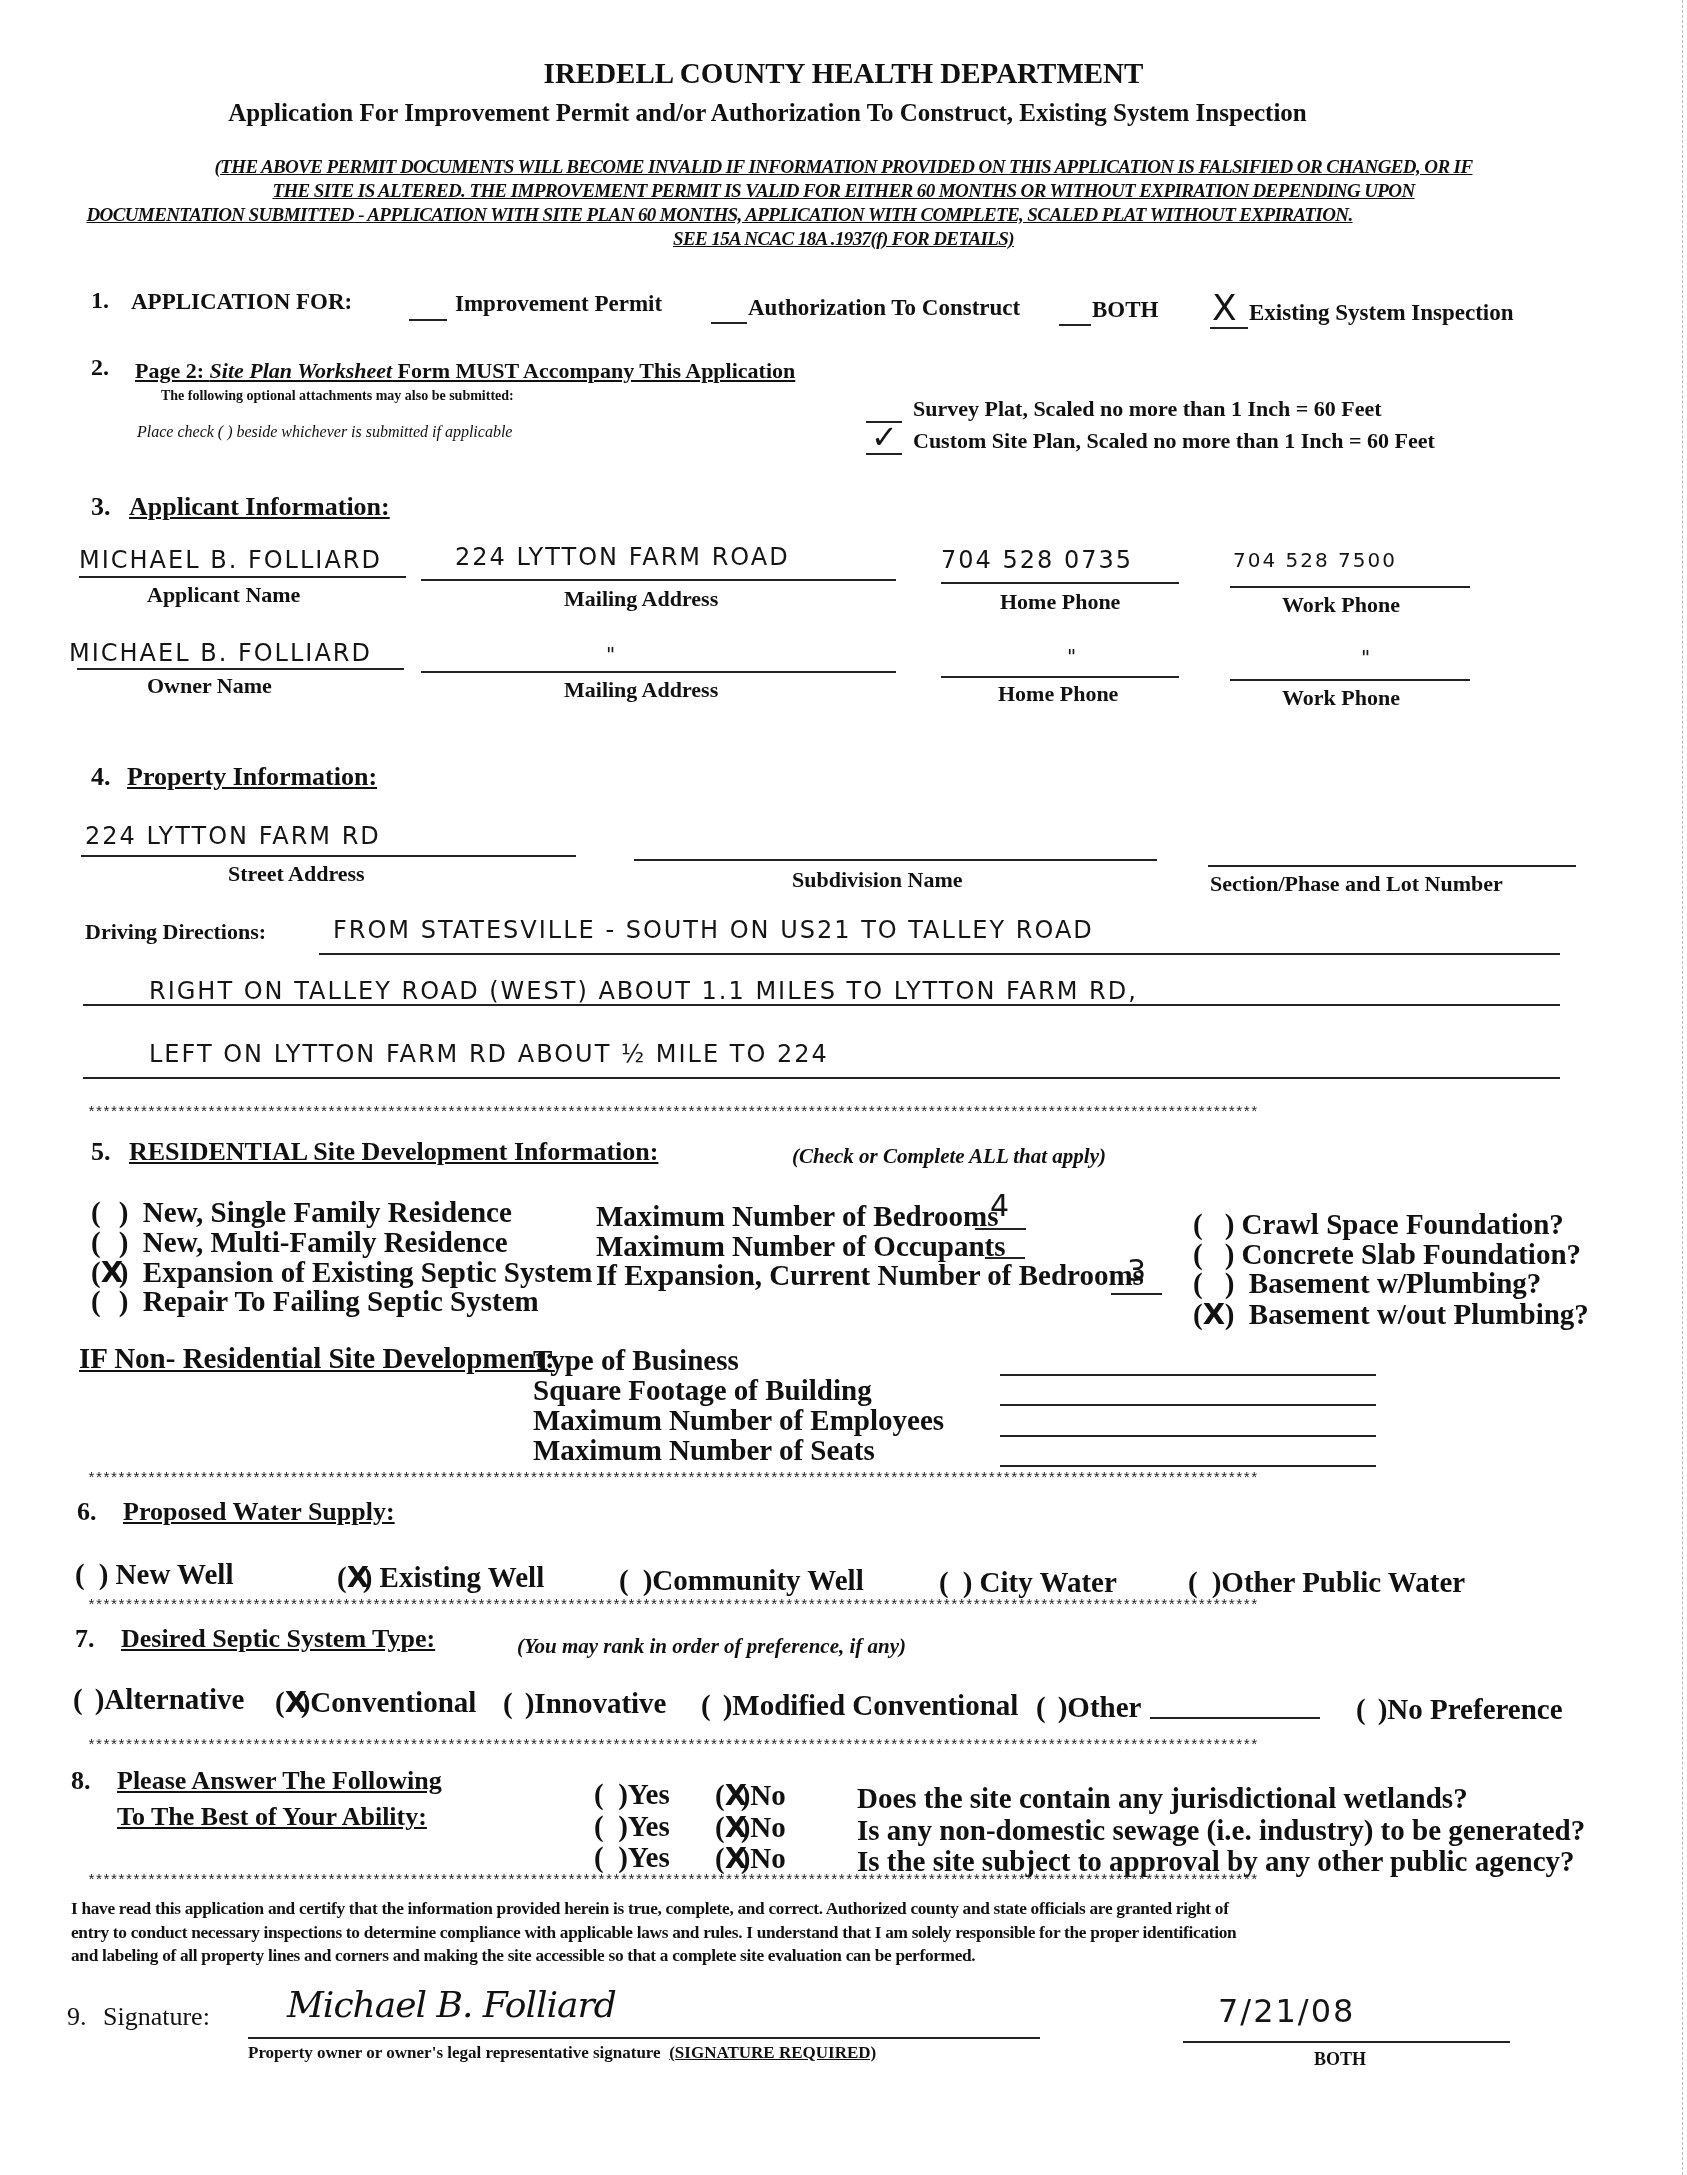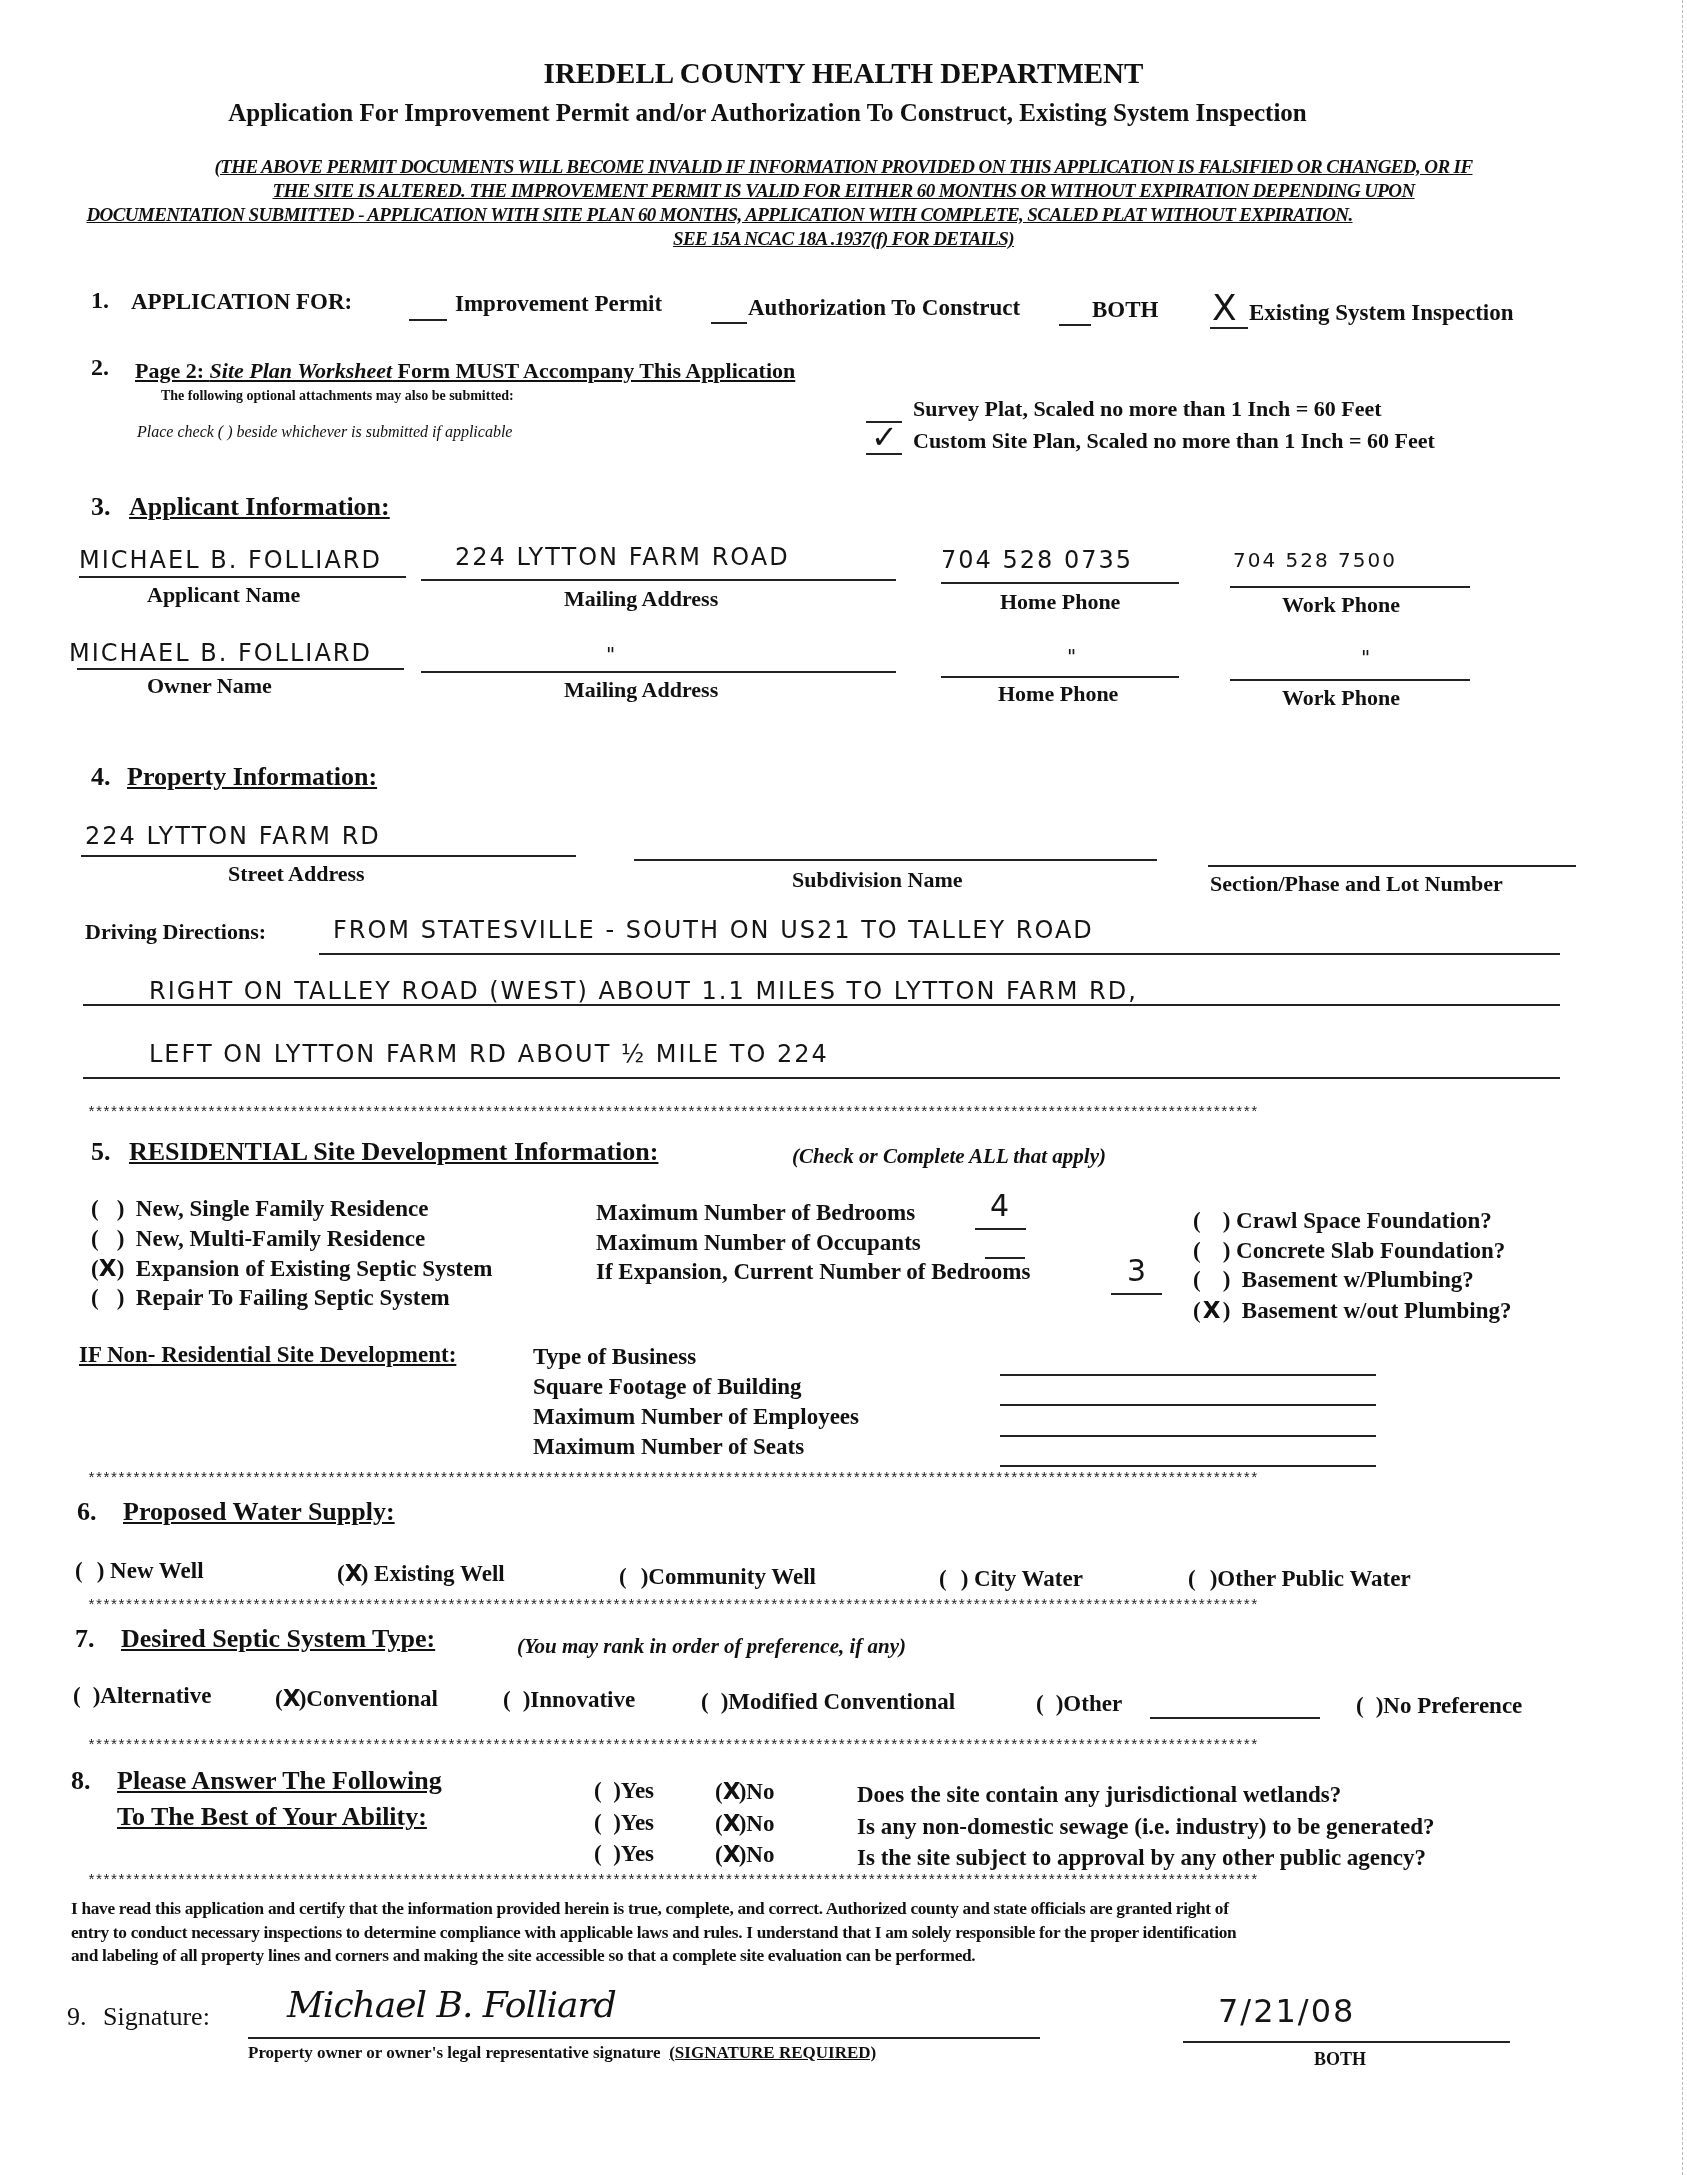--- a/index.html
+++ b/index.html
@@ -6,21 +6,21 @@
   body { width:1687px; height:2175px; position:relative; overflow:hidden;
          font-family:"Liberation Serif", serif; color:#111; }
   .abs { position:absolute; white-space:nowrap; }
   .b { font-weight:bold; }
   .i { font-style:italic; }
   .u { text-decoration:underline; }
   .hand { font-family:"DejaVu Sans", sans-serif; letter-spacing:2px; color:#151515; font-weight:normal; }
   .line { position:absolute; height:0; border-top:2px solid #222; }
   .stars { position:absolute; left:87px; width:1485px; overflow:hidden; white-space:nowrap;
            font-family:"Liberation Mono", monospace; font-size:15px; letter-spacing:-1.5px; color:#222; }
-  .lbl { font-weight:bold; font-size:23px; }
+  .lbl { font-weight:bold; font-size:29px; }
   .mark { display:inline-block; font-family:"DejaVu Sans", sans-serif; font-weight:bold; }
   .scanline { position:absolute; right:4px; top:0; width:0; height:2175px; border-left:1px dashed #bbb; }
 </style>
 </head>
 <body>
 
 <div class="scanline"></div>
 
 <div class="abs b" style="left:0;width:1687px;text-align:center;top:57px;font-size:29px;">IREDELL COUNTY HEALTH DEPARTMENT</div>
 <div class="abs b" style="left:0;width:1535px;text-align:center;top:99px;font-size:25px;">Application For Improvement Permit and/or Authorization To Construct, Existing System Inspection</div>

